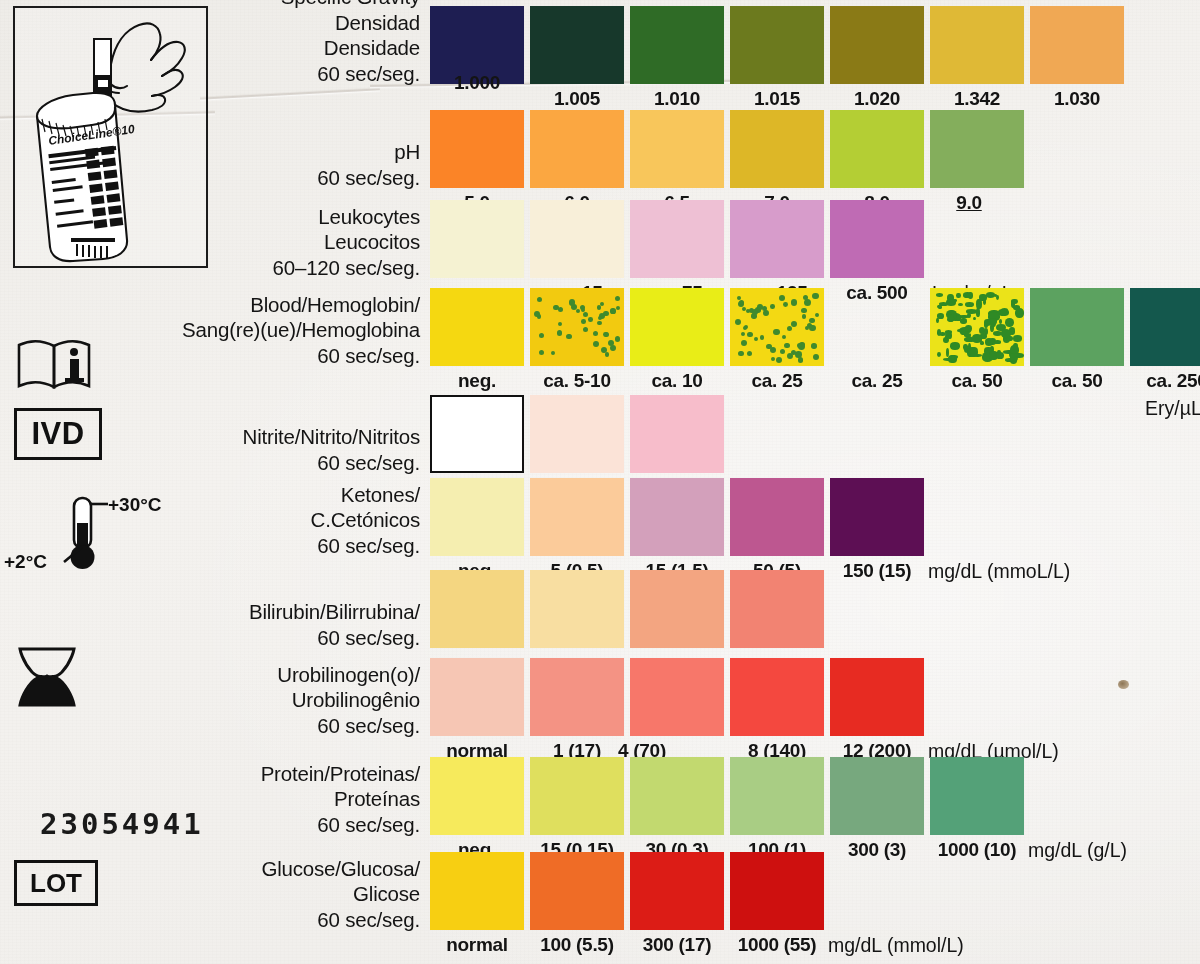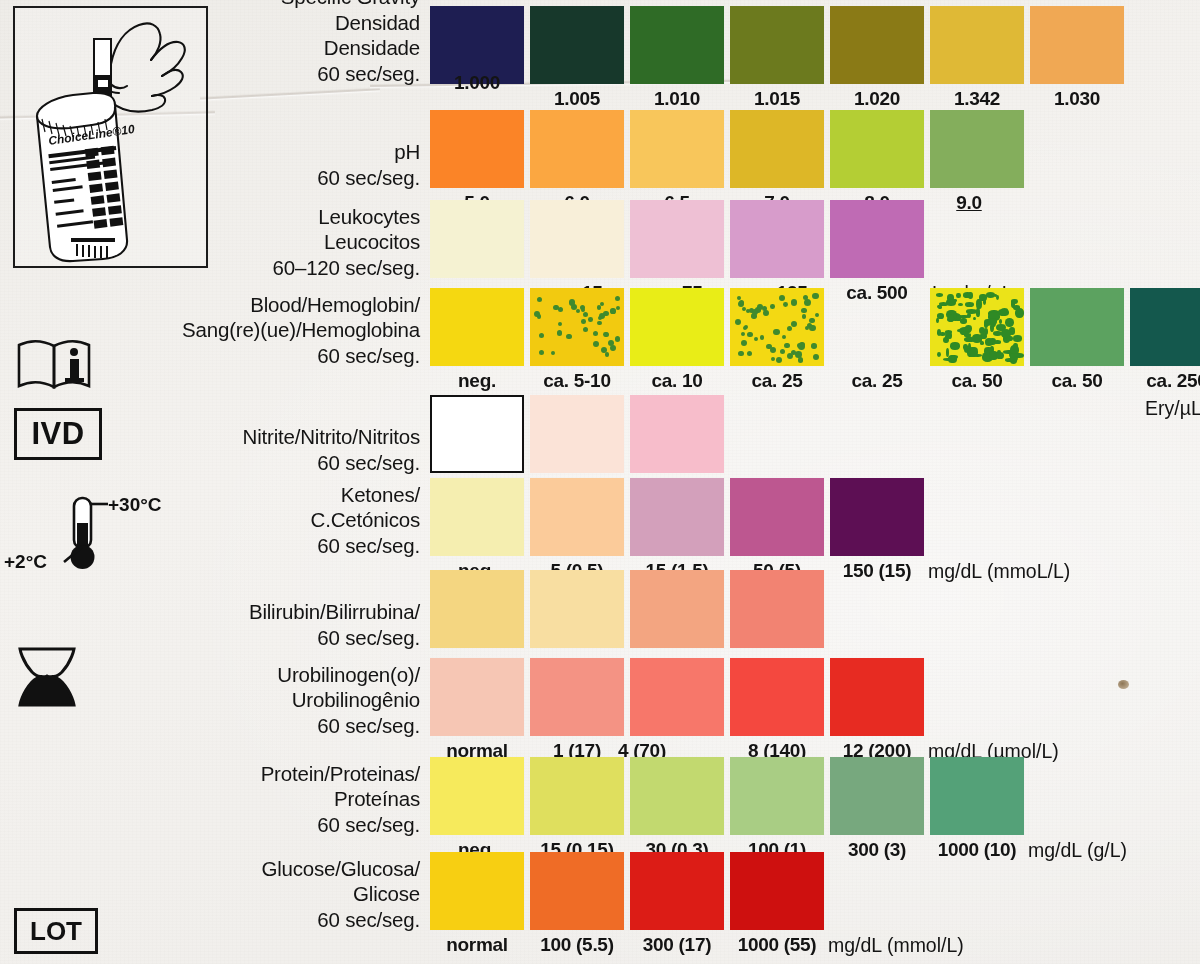--- a/index.html
+++ b/index.html
@@ -74,21 +74,21 @@
     position: absolute; left: 40px; top: 807px;
     font-family: "DejaVu Sans Mono", monospace;
     font-weight: bold; font-size: 29px; color: #1a1a1a;
     letter-spacing: 3px;
   }
   #sym-lot {
     position: absolute; left: 14px; top: 860px;
     width: 78px; height: 40px;
     border: 3px solid #111;
     display: flex; align-items: center; justify-content: center;
-    font-weight: bold; font-size: 26px; color: #111; margin-top: 48px;
+    font-weight: bold; font-size: 26px; color: #111;
   }
 
   
   #chart { position: absolute; left: 0; top: 0; width: 1200px; height: 964px; }
 
   .row { position: absolute; left: 0; width: 1200px; }
 
   .row-label {
     position: absolute;
     left: 120px;
@@ -268,20 +268,21 @@
     </svg>
   </div>
 
   <div class="sym" id="sym-hourglass">
     <svg width="62" height="64" viewBox="0 0 62 64">
       <path d="M4 4 H58 C58 4 56 16 46 27 C38 35 38 29 31 33 C24 29 24 35 16 27 C6 16 4 4 4 4 Z" fill="none" stroke="#111" stroke-width="3"></path>
       <path d="M4 60 H58 C58 60 56 48 46 37 C38 29 38 35 31 31 C24 35 24 29 16 37 C6 48 4 60 4 60 Z" fill="#111" stroke="#111" stroke-width="3"></path>
     </svg>
   </div>
 
+  <div id="lot-number">23054941</div>
   <div id="sym-lot">LOT</div>
 
   <div id="chart">
       <div class="row" style="top: 0px;">
         <div class="row-label" style="top: -16px;">Specific Gravity
 Densidad
 Densidade
 60 sec/seg.</div>
         <div class="swatch" style="left: 430px; top: 6px; background: rgb(30, 30, 82);"></div>
         <div class="caption" style="left: 430px; top: 72px;">1.000</div>

